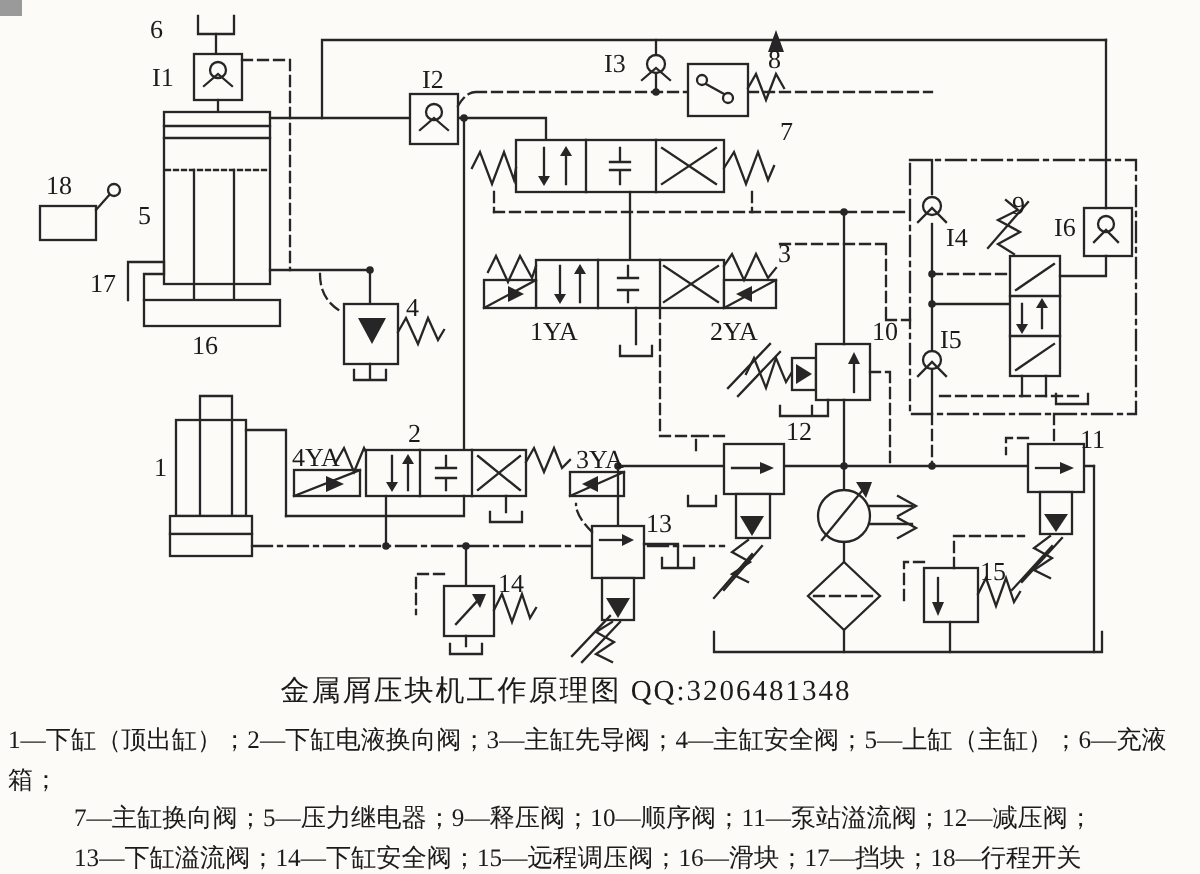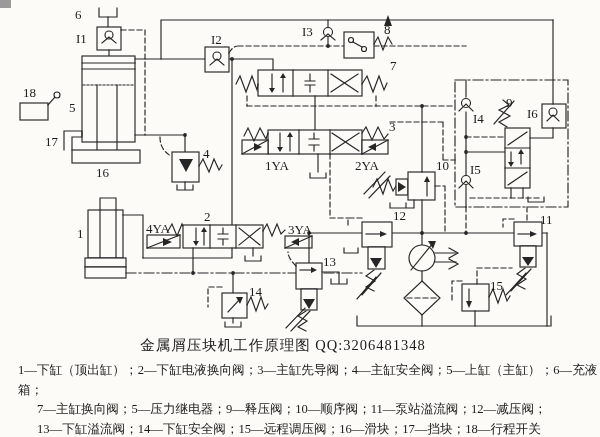--- a/index.html
+++ b/index.html
@@ -9,21 +9,21 @@
   .s{stroke:#262626;stroke-width:1.15;fill:none;stroke-linecap:square;stroke-linejoin:miter}
   .w{fill:#fcfbf8}
   .d{stroke-dasharray:5 3}
   .dt{stroke-dasharray:2 2}
   .c{stroke-dasharray:10 3 2 3}
   .f{fill:#262626;stroke:none}
   .lbl{font-family:"Liberation Serif","DejaVu Serif",serif;font-size:13px;fill:#1b1b1b}
   .caption{position:absolute;top:336px;left:0;width:508px;box-sizing:border-box;
            padding-left:58px;text-align:center;font-size:14.5px;letter-spacing:1px;color:#1b1b1b}
   .legend{position:absolute;top:361px;left:0;width:600px;font-size:12.6px;line-height:19.5px;color:#1b1b1b}
-  .legend .l1{padding-left:18px}
+  .legend .l1{padding-left:4px}
   .legend .l2{padding-left:37px}
   .legend .l3{padding-left:37px}
 </style>
 </head>
 <body>
 
 <svg id="diagram-svg" width="600" height="332" viewBox="0 0 600 332">
 
   <rect x="0" y="0" width="11" height="8" fill="#9a9a9a"></rect>
 

